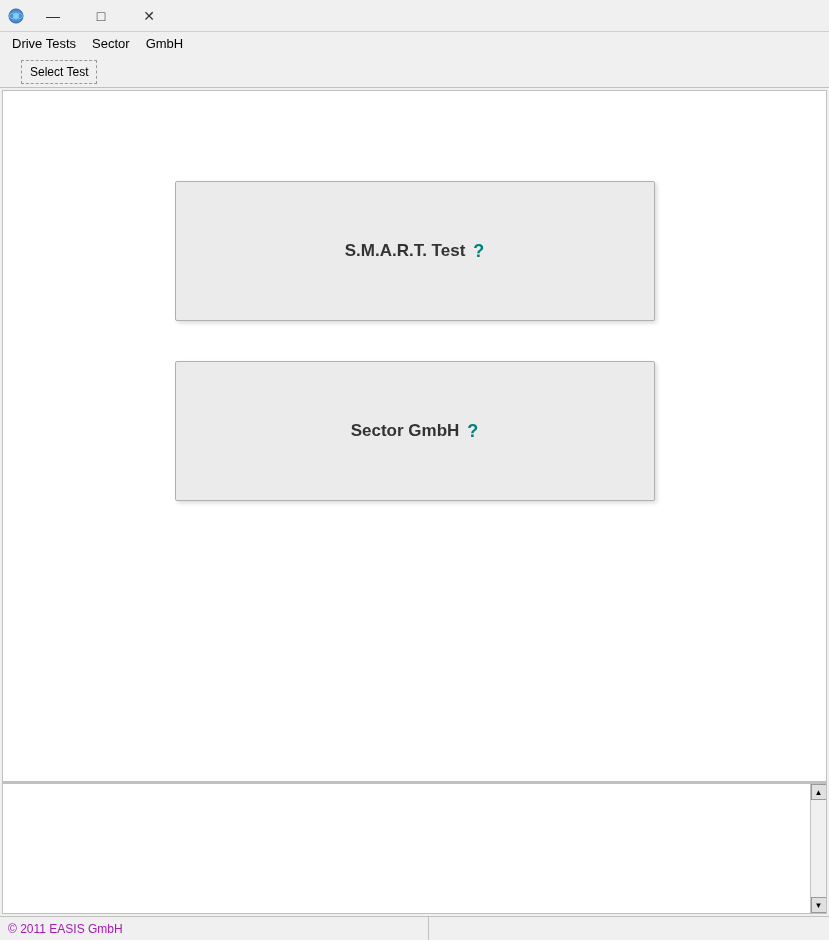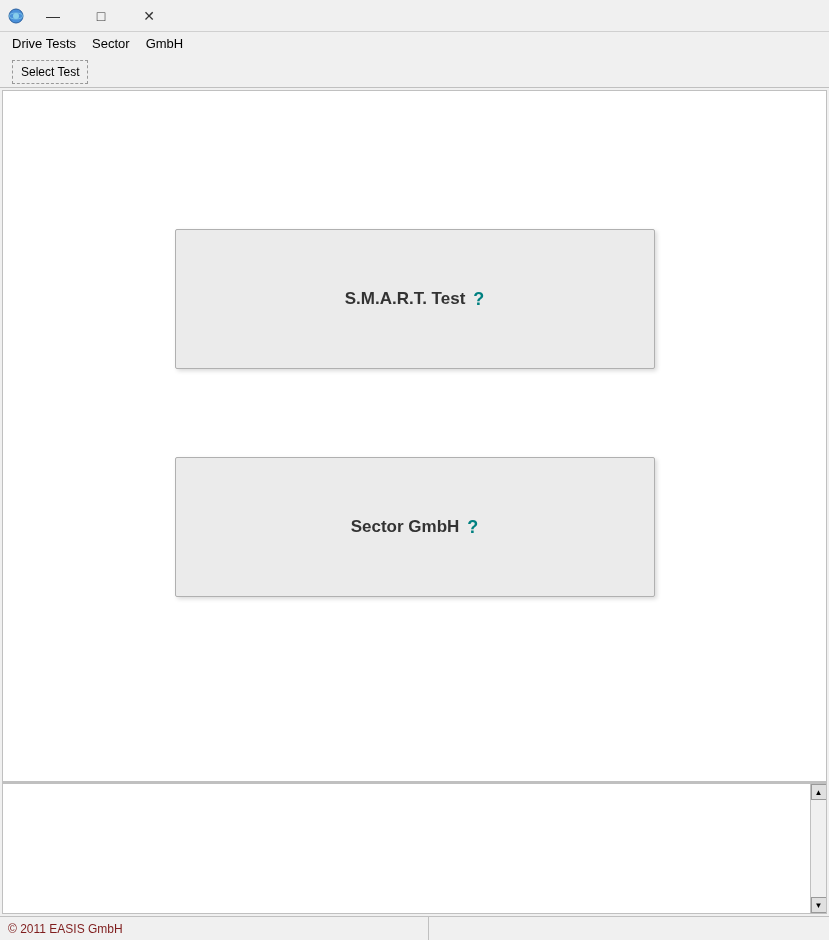--- a/index.html
+++ b/index.html
@@ -79,21 +79,21 @@
       display: flex;
       align-items: center;
     }
 
     
     .toolbar {
       background: #f0f0f0;
       height: 32px;
       display: flex;
       align-items: center;
-      padding: 2px 12px;
+      padding: 2px 21px;
       border-bottom: 1px solid #c0c0c0;
       flex-shrink: 0;
     }
 
     .toolbar-btn {
       padding: 2px 8px;
       border: 1px dashed #999;
       background: #f0f0f0;
       cursor: pointer;
       font-size: 12px;
@@ -206,41 +206,40 @@
       border-top: 1px solid #c0c0c0;
       display: flex;
       align-items: center;
       flex-shrink: 0;
     }
 
     .status-left {
       flex: 1;
       padding: 0 8px;
       font-size: 12px;
-      color: #7f1d1d;
+      color: #a21caf;
       border-right: 1px solid #c0c0c0;
       height: 100%;
       display: flex;
       align-items: center;
     }
 
     .status-right {
       width: 400px;
       padding: 0 8px;
       font-size: 12px;
       color: #000;
       height: 100%;
       display: flex;
       align-items: center;
     }
 
     
     .test-button {
       box-shadow: 2px 2px 4px rgba(0,0,0,0.15);
-      margin-top: 48px;
     }
 
     .spacer {
       flex: 1;
     }
   </style>
 </head>
 <body>
 
 <div class="title-bar">

